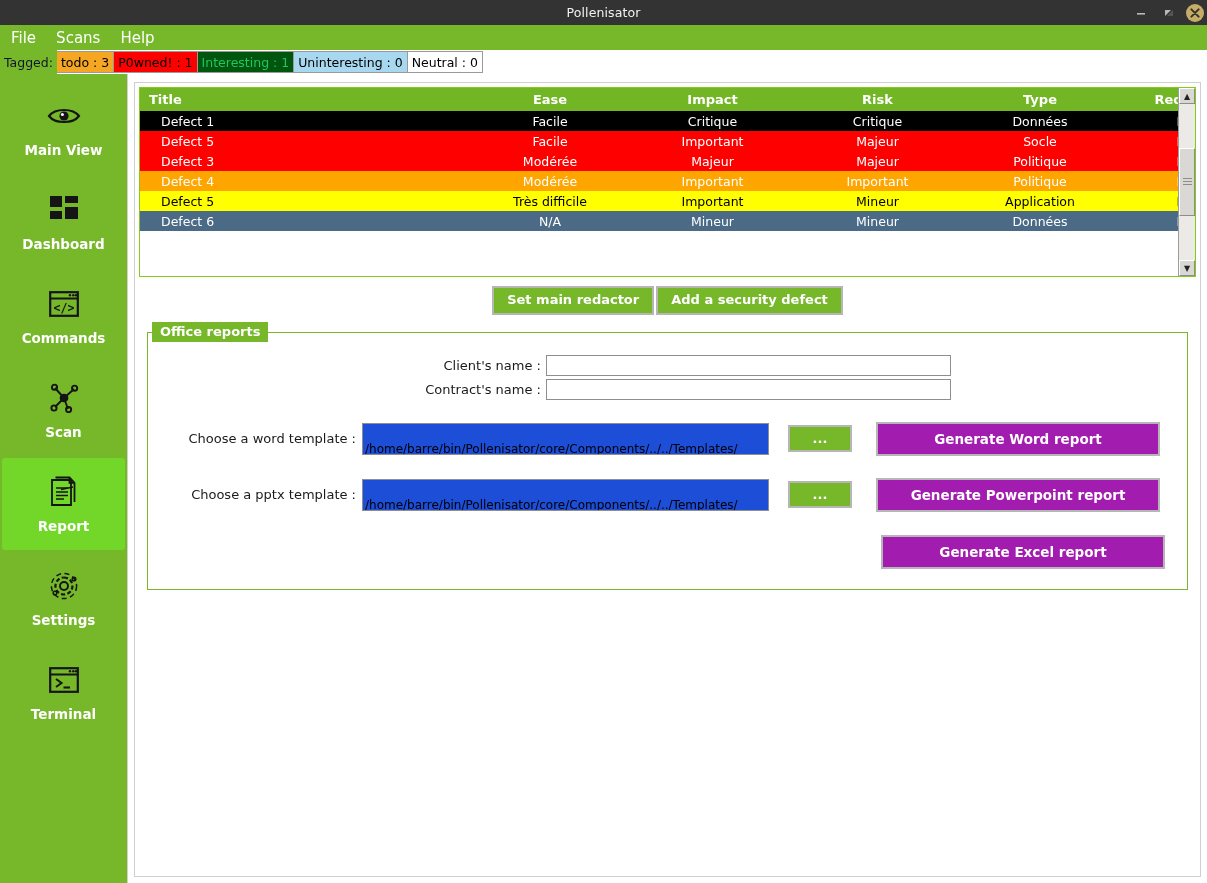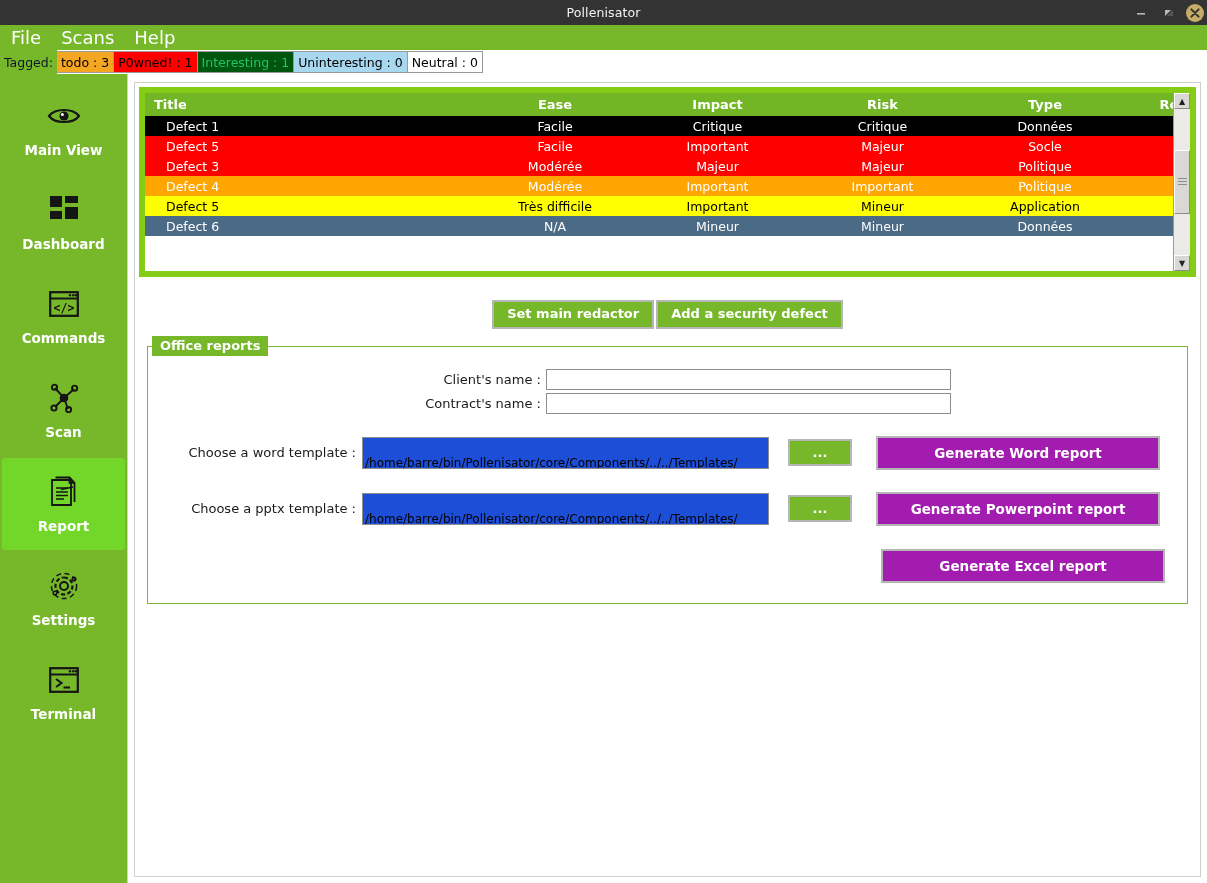--- a/index.html
+++ b/index.html
@@ -52,21 +52,21 @@
   .menubar {
     height: 25px;
     background: #76b82a;
     display: flex;
     align-items: center;
     padding-left: 8px;
     gap: 14px;
   }
   .menubar-item {
     color: #ffffff;
-    font-size: 18px;
+    font-size: 15px;
     padding: 1px 3px;
   }
 
   
   .taggedbar {
     height: 24px;
     background: #ffffff;
     display: flex;
     align-items: stretch;
     position: relative;
@@ -142,21 +142,21 @@
     flex: 1;
     display: flex;
     flex-direction: column;
     padding: 0;
     min-height: 0;
   }
 
   
   .table-wrap {
     margin: 4px 4px 0 4px;
-    border: 6px solid #84cc16;
+    border: 1px solid #84cc16;
     background: #ffffff;
     display: flex;
     height: 190px;
     flex-shrink: 0;
   }
   .table-scrollarea {
     flex: 1;
     min-width: 0;
     display: flex;
     flex-direction: column;
@@ -223,21 +223,21 @@
     justify-content: center;
   }
   .grip { width: 9px; }
   .grip div { height: 1px; background: #8d8d8d; margin: 2px 0; }
 
   
   .actions-row {
     display: flex;
     justify-content: center;
     gap: 2px;
-    margin-top: 23px;
+    margin-top: 9px;
     flex-shrink: 0;
   }
   .btn {
     background: #76b82a;
     color: #ffffff;
     font-size: 13px;
     font-weight: bold;
     border: 2px solid #b6b6b6;
     padding: 5px 13px;
     line-height: 1.15;

